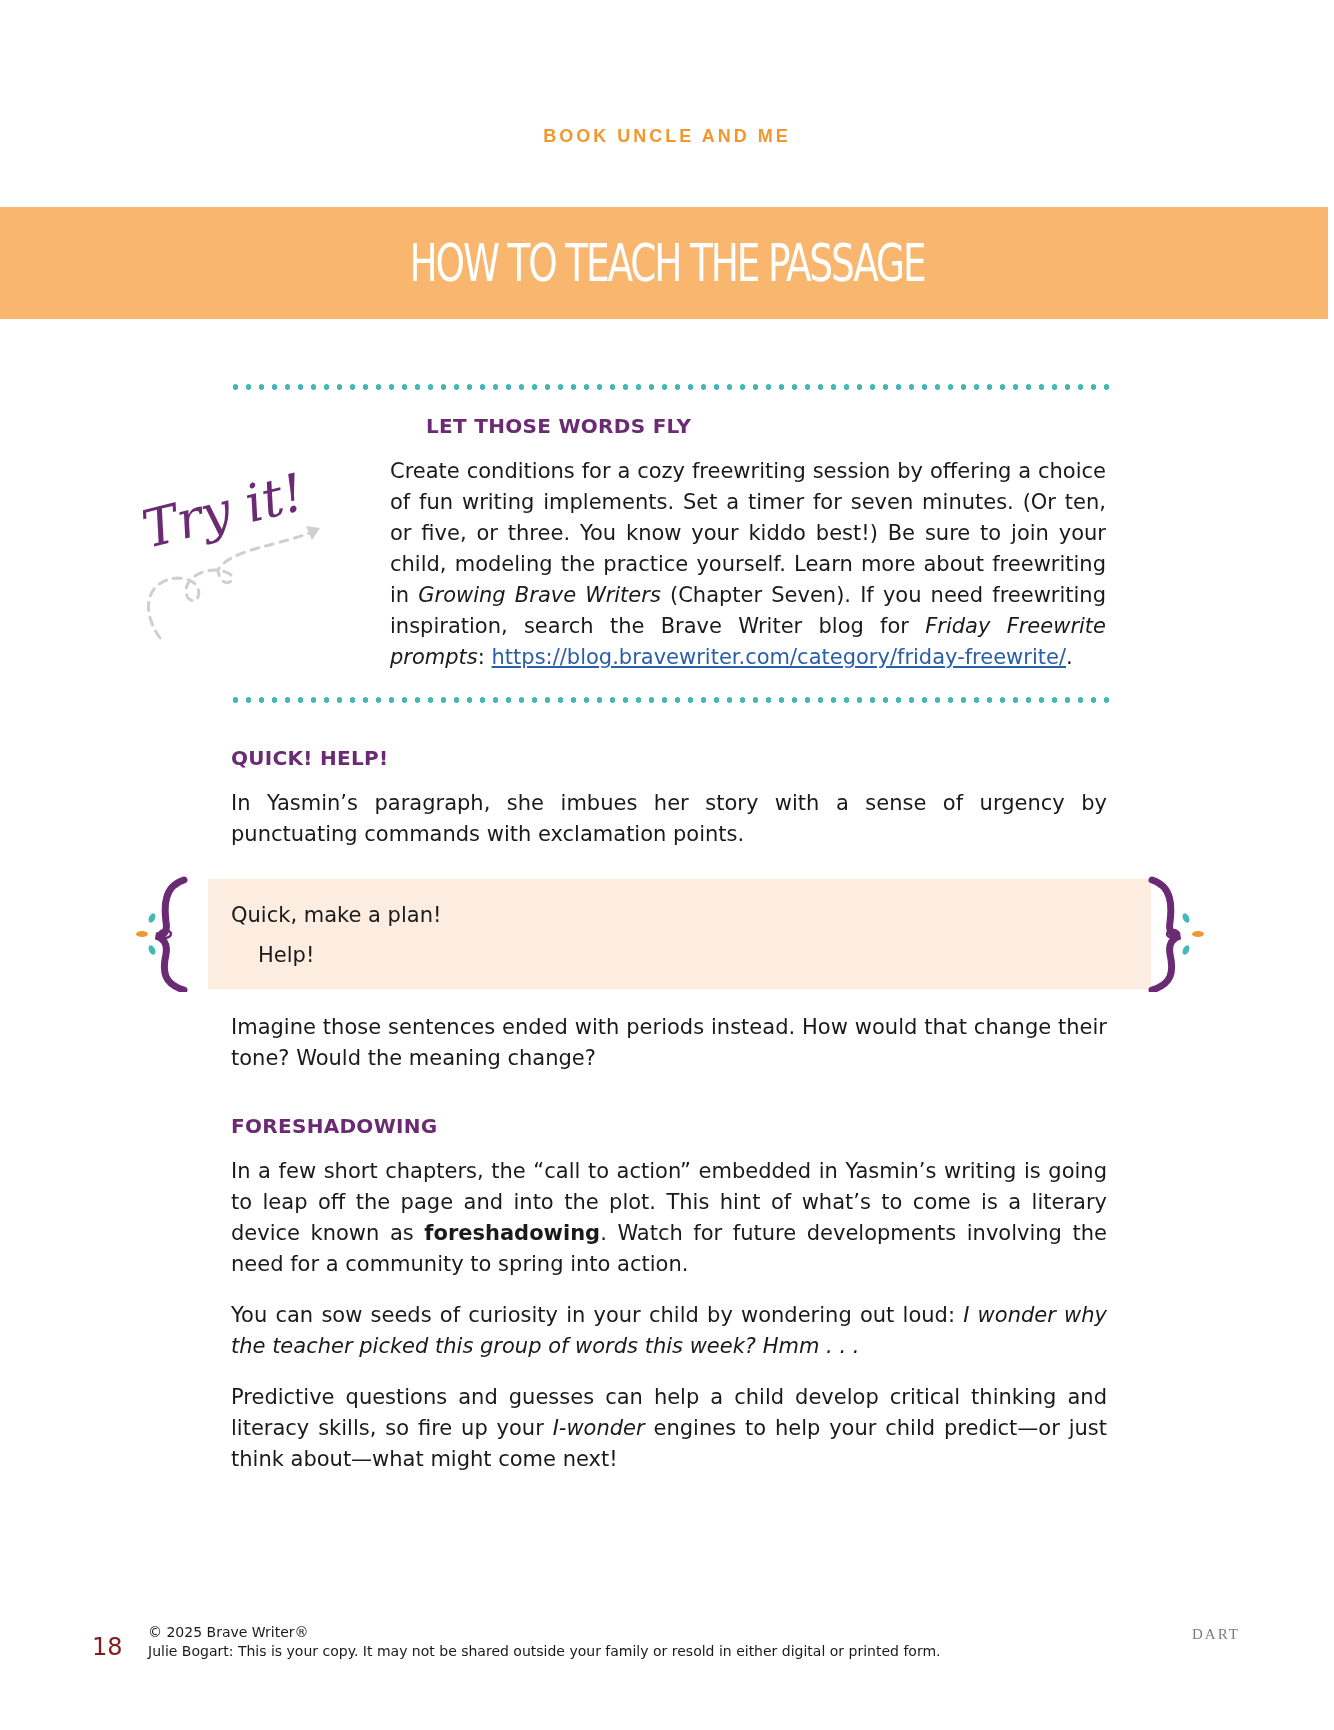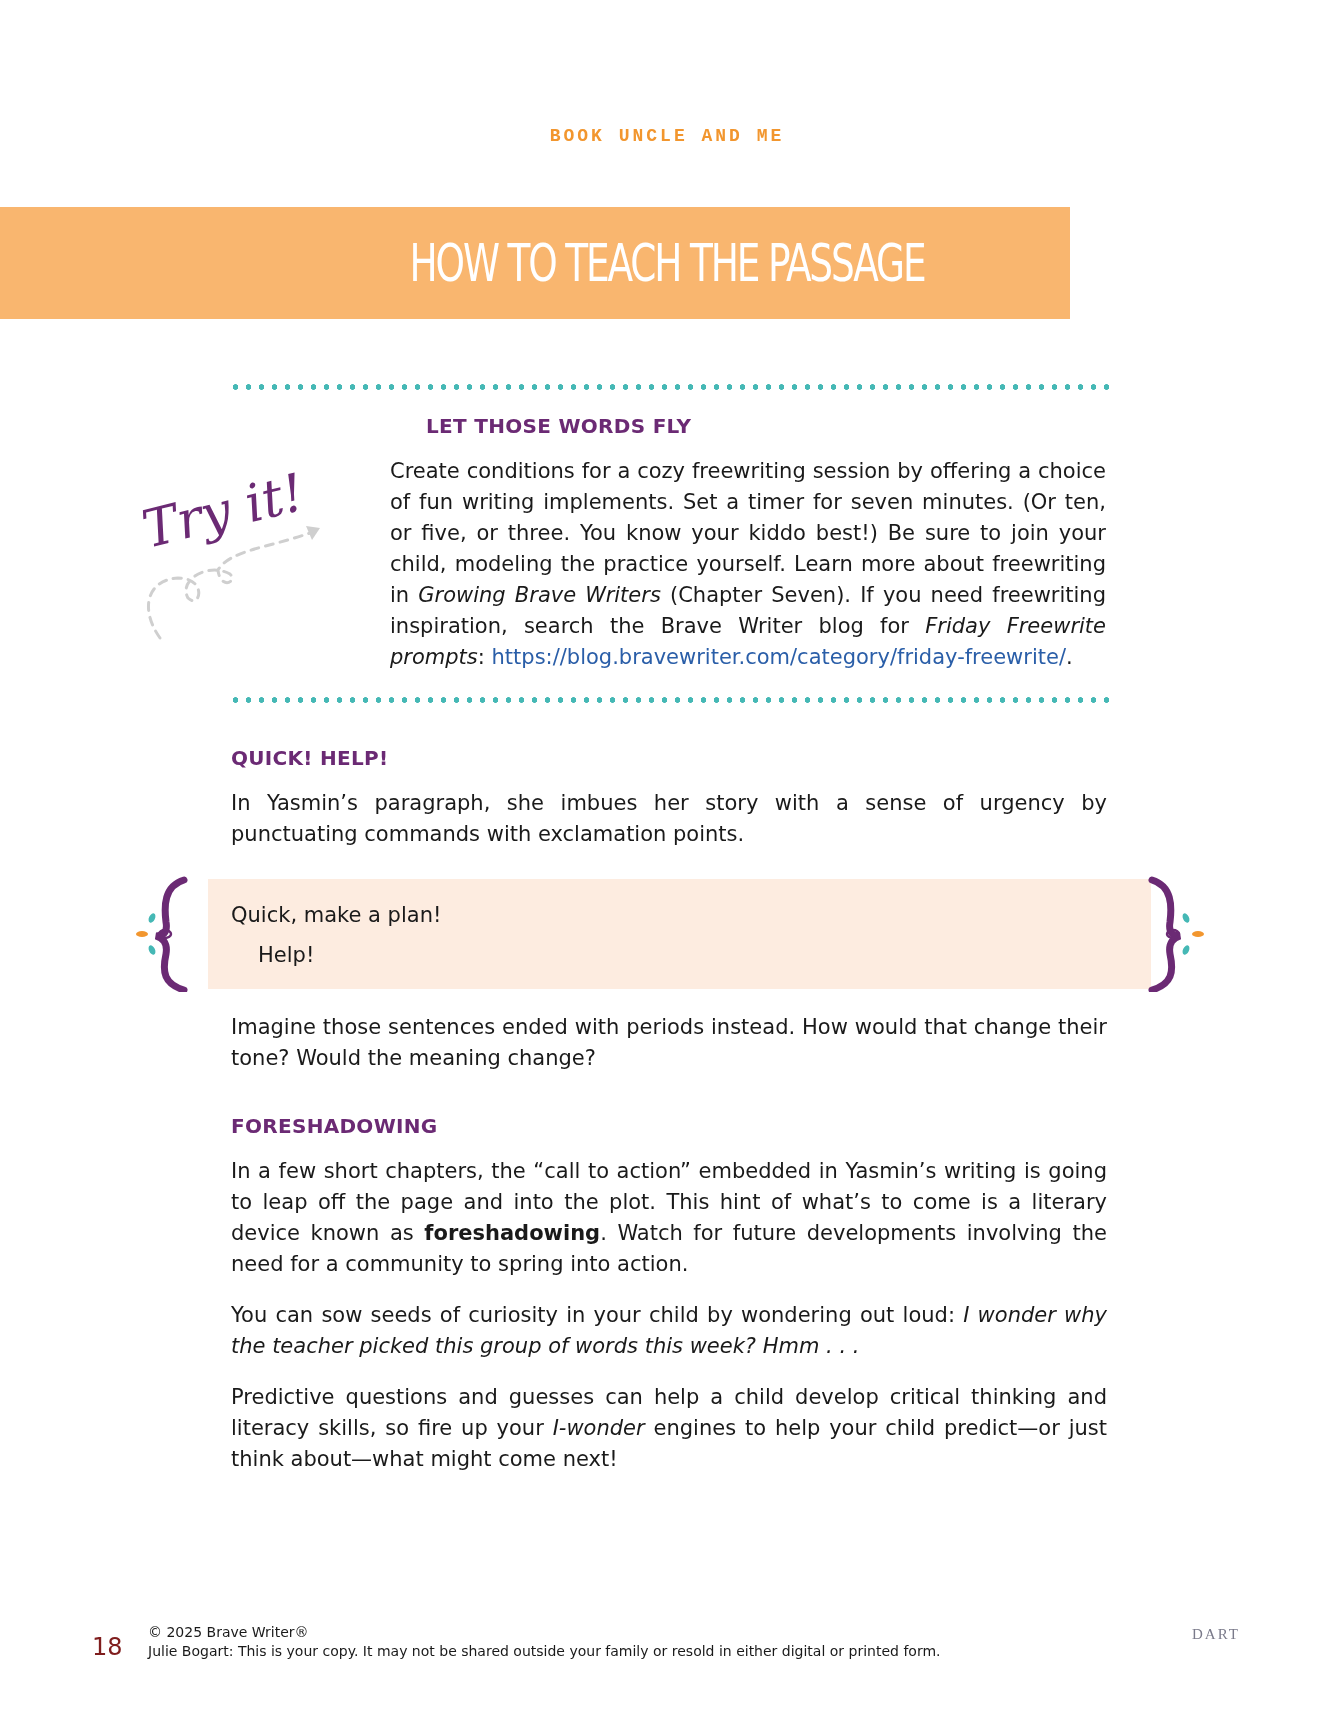--- a/index.html
+++ b/index.html
@@ -1,39 +1,39 @@
 <!DOCTYPE html>
 <html><head>
   <meta charset="utf-8">
   <style>
     html, body { margin: 0; padding: 0; background: #ffffff; }
     body { width: 1334px; height: 1730px; position: relative; overflow: hidden;
            font-family: "Liberation Sans", sans-serif; color: #1a1a1a; }
     .kicker { position: absolute; top: 126px; left: 0; width: 1334px; text-align: center;
-              font-family: Liberation Mono, monospace; font-weight: bold; font-size: 18px;
+              font-family: Liberation Sans, sans-serif; font-weight: bold; font-size: 18px;
               letter-spacing: 3px; color: #f2962e; }
-    .banner { position: absolute; top: 207px; left: 0; width: 1070px; height: 112px;
+    .banner { position: absolute; top: 207px; left: 0; width: 1328px; height: 112px;
               background: #f9b66f; }
     .banner-title { position: absolute; top: 0; left: 0; width: 1334px; height: 112px;
                     line-height: 112px; text-align: center; color: #ffffff;
                     font-family: "DejaVu Sans", sans-serif; font-size: 52px; font-weight: normal;
                     letter-spacing: -3px; transform: scaleX(0.72); transform-origin: 667px 0; }
     .dots { position: absolute; left: 229px; width: 880px; height: 6px;
             background-image: radial-gradient(circle, #45b8b5 2.6px, transparent 3px);
             background-size: 13px 6px; background-repeat: repeat-x; }
     .dots.top { top: 384px; }
     .dots.bottom { top: 697px; }
     .tryit { position: absolute; left: 138px; top: 470px; width: 210px; height: 180px; }
     .h-purple { position: absolute; font-family: "DejaVu Sans", sans-serif; font-weight: bold;
                 font-size: 20px; color: #6b2a74; letter-spacing: 0.3px; }
     .para { position: absolute; font-family: "DejaVu Sans", sans-serif; font-size: 21px;
             line-height: 31px; color: #1a1a1a; text-align: justify; margin: 0; }
     .para i { font-style: italic; }
     .para b { font-weight: bold; }
-    .link { color: #2a5ea8; }
+    .link { color: #2a5ea8; text-decoration: underline; }
     .callout { position: absolute; left: 208px; top: 879px; width: 922px; height: 110px;
                background: #fdece0; padding-left: 21px; }
     .callout-line { position: absolute; left: 23px; font-family: "DejaVu Sans", sans-serif;
                     font-size: 21px; color: #1a1a1a; }
     .brace { position: absolute; top: 876px; width: 70px; height: 116px; }
     .footer-num { position: absolute; left: 92px; top: 1633px; font-family: "DejaVu Sans", sans-serif;
                   font-size: 24px; color: #7f1d1d; }
     .footer-text { position: absolute; left: 148px; font-family: "DejaVu Sans", sans-serif;
                    font-size: 14px; color: #1a1a1a; white-space: nowrap; }
     .footer-mark { position: absolute; left: 1192px; top: 1626px; font-family: Liberation Serif, serif;

